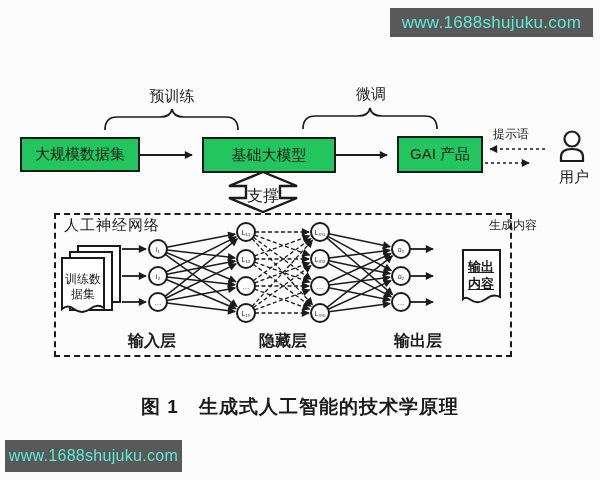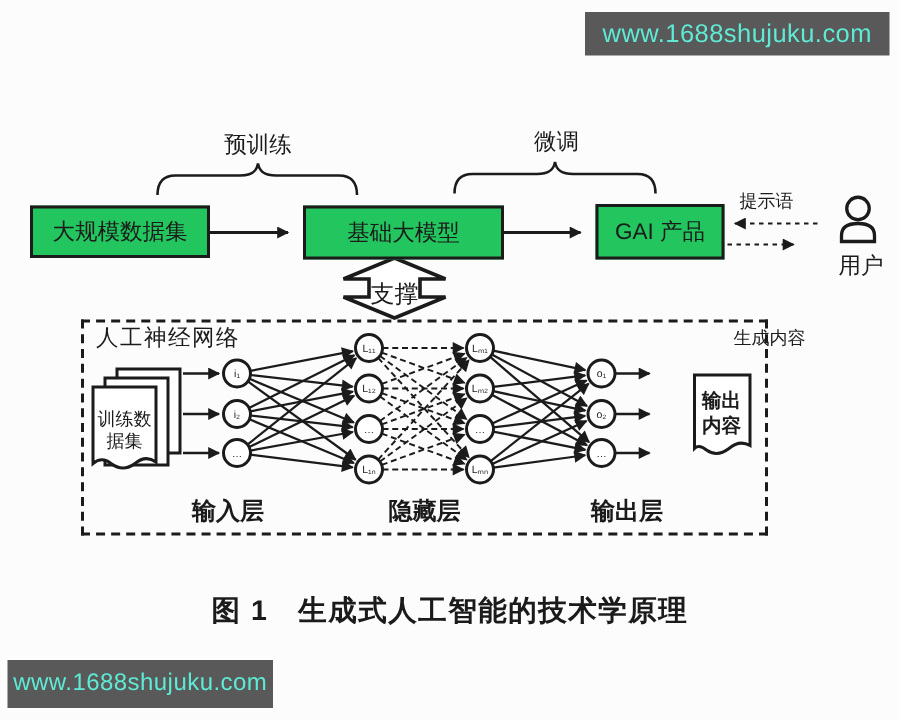--- a/index.html
+++ b/index.html
@@ -170,21 +170,21 @@
 
 <div class="abs lbl" style="left:480px;top:126px;width:62px;font-size:12px;font-family:Liberation Mono, monospace;">提示语</div>
 <div class="abs lbl" style="left:477px;top:169px;width:72px;font-size:12px;margin-top:48px;">生成内容</div>
 <div class="abs lbl" style="left:544px;top:168px;width:60px;font-size:15px;">用户</div>
 
 <div class="abs doctxt" style="left:58px;top:272px;width:50px;">
   <div>训练数</div>
   <div>据集</div>
 </div>
 
-<div class="abs doctxt" style="left:456px;top:258px;width:50px;font-size:13px;line-height:17px;font-weight:600;">
+<div class="abs doctxt" style="left:456px;top:258px;width:50px;font-size:13px;line-height:17px;font-weight:600;text-decoration:underline;">
   <div>输出</div>
   <div>内容</div>
 </div>
 
 <div class="abs layerlbl" style="left:112px;top:331px;width:80px;">输入层</div>
 <div class="abs layerlbl" style="left:243px;top:331px;width:80px;">隐藏层</div>
 <div class="abs layerlbl" style="left:378px;top:331px;width:80px;">输出层</div>
 
 <div class="abs caption" style="left:0;top:378px;width:600px;">图 1　生成式人工智能的技术学原理</div>
 

